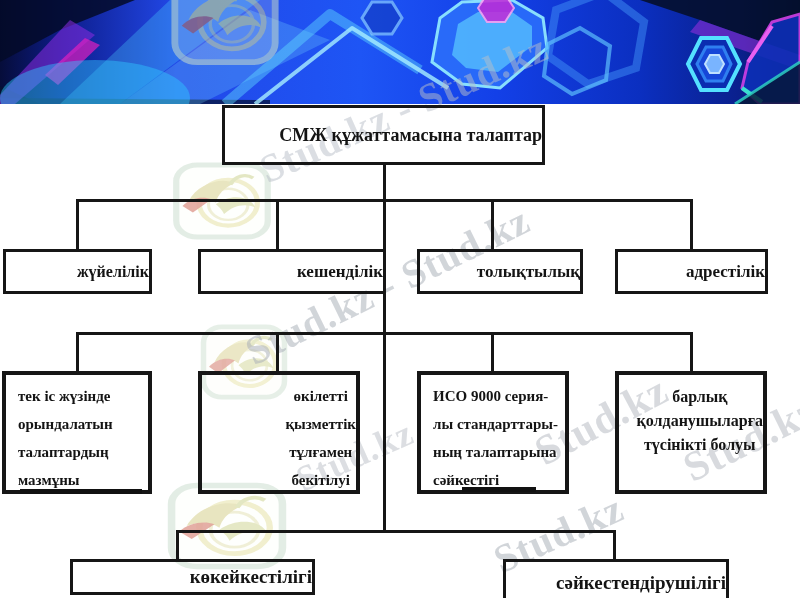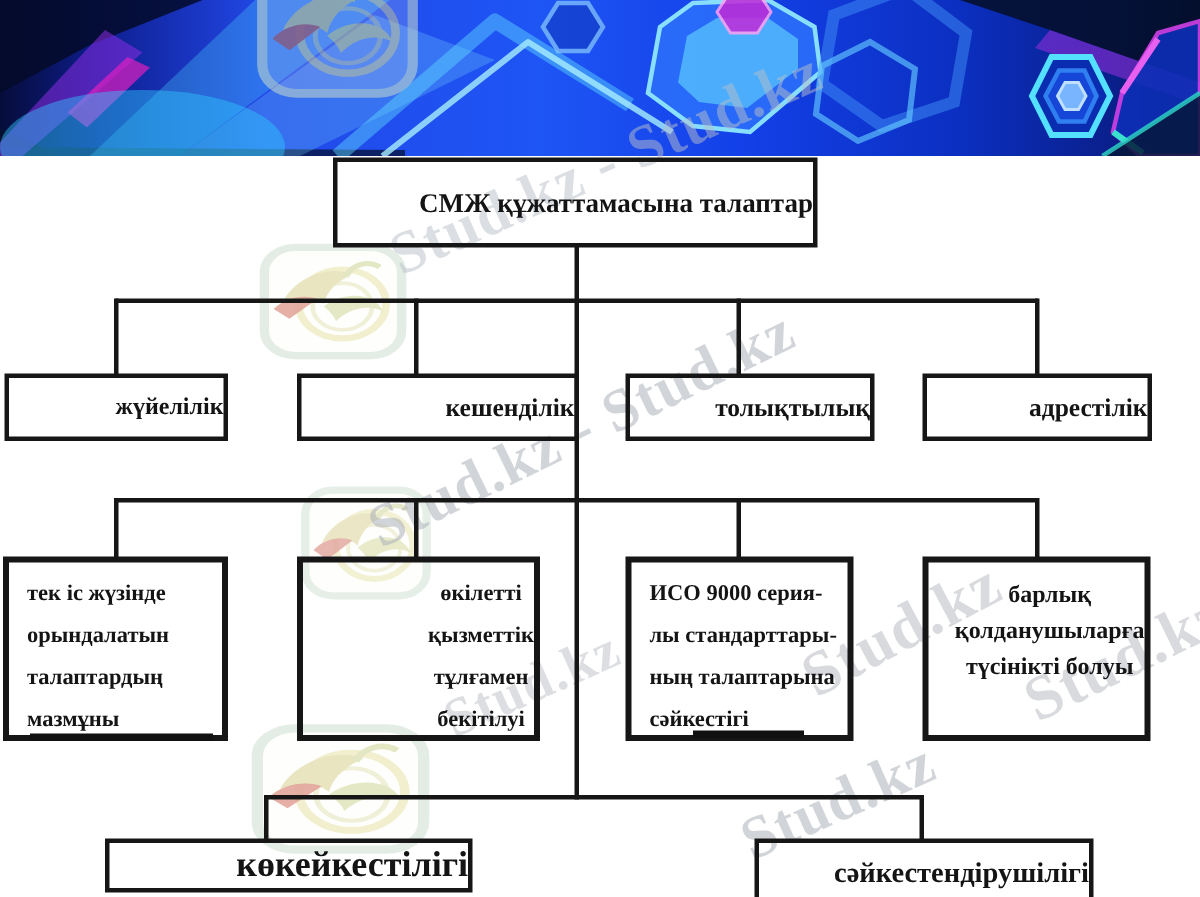--- a/index.html
+++ b/index.html
@@ -47,21 +47,21 @@
   .r1b{left:198px;top:249px;width:188px;height:45px;font-size:17px;}
   .r1c{left:417px;top:249px;width:166px;height:45px;font-size:17px;}
   .r1d{left:615px;top:249px;width:153px;height:45px;font-size:17px;}
   .r2{top:371px;height:123px;border-width:4px;font-size:15px;align-items:flex-start;}
   .r2 .lines{line-height:28px;}
   .r2a{left:2px;width:150px;justify-content:flex-start;text-align:left;padding:7px 0 0 12px;}
   .r2b{left:198px;width:162px;padding-top:7px;}
   .r2c{left:417px;width:152px;justify-content:flex-start;text-align:left;padding:7px 0 0 12px;}
   .r2d{left:615px;width:152px;font-size:16px;padding-top:10px;}
   .r2d .lines{line-height:24px;}
-  .r3a{left:70px;top:559px;width:245px;height:36px;font-size:24px;}
+  .r3a{left:70px;top:559px;width:245px;height:36px;font-size:19px;}
   .r3b{left:503px;top:559px;width:226px;height:48px;font-size:19px;}
   .scanbar{position:absolute;background:#111;height:5px;z-index:3;}
   .sb1{left:20px;top:489px;width:122px;}
   .sb2{left:462px;top:487px;width:74px;}
 </style>
 </head>
 <body>
 
 <div class="page">
 

